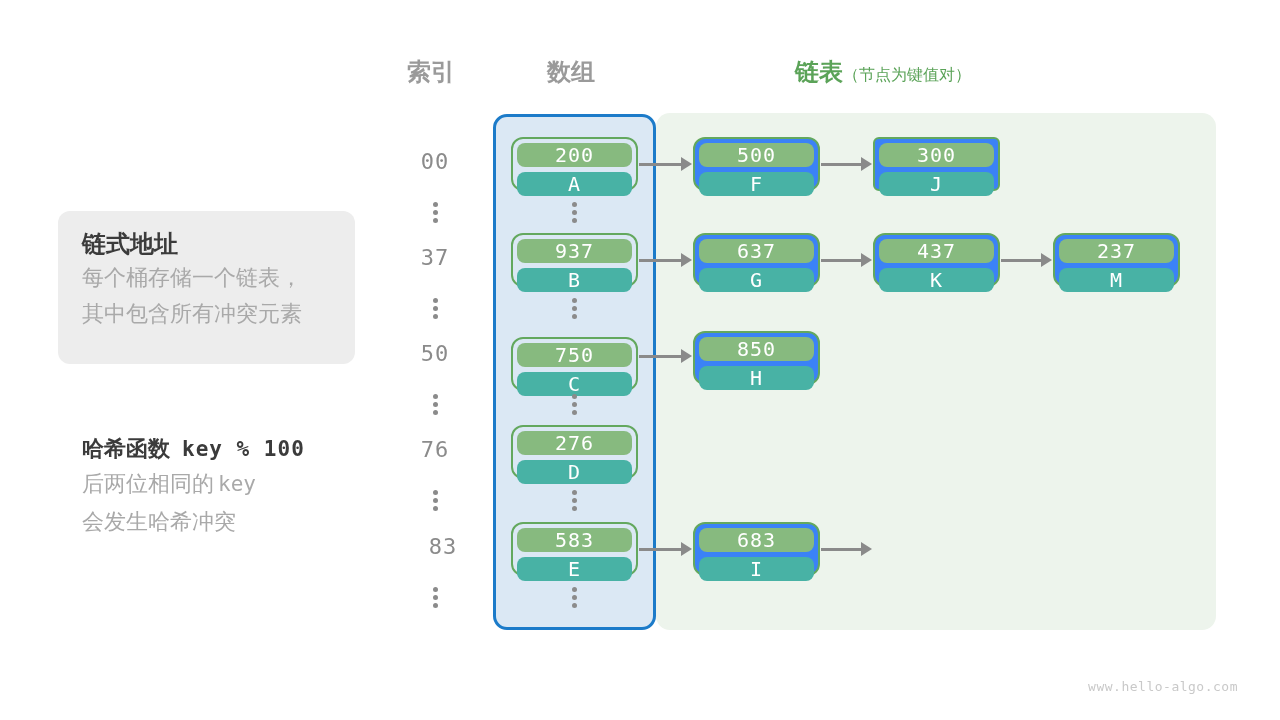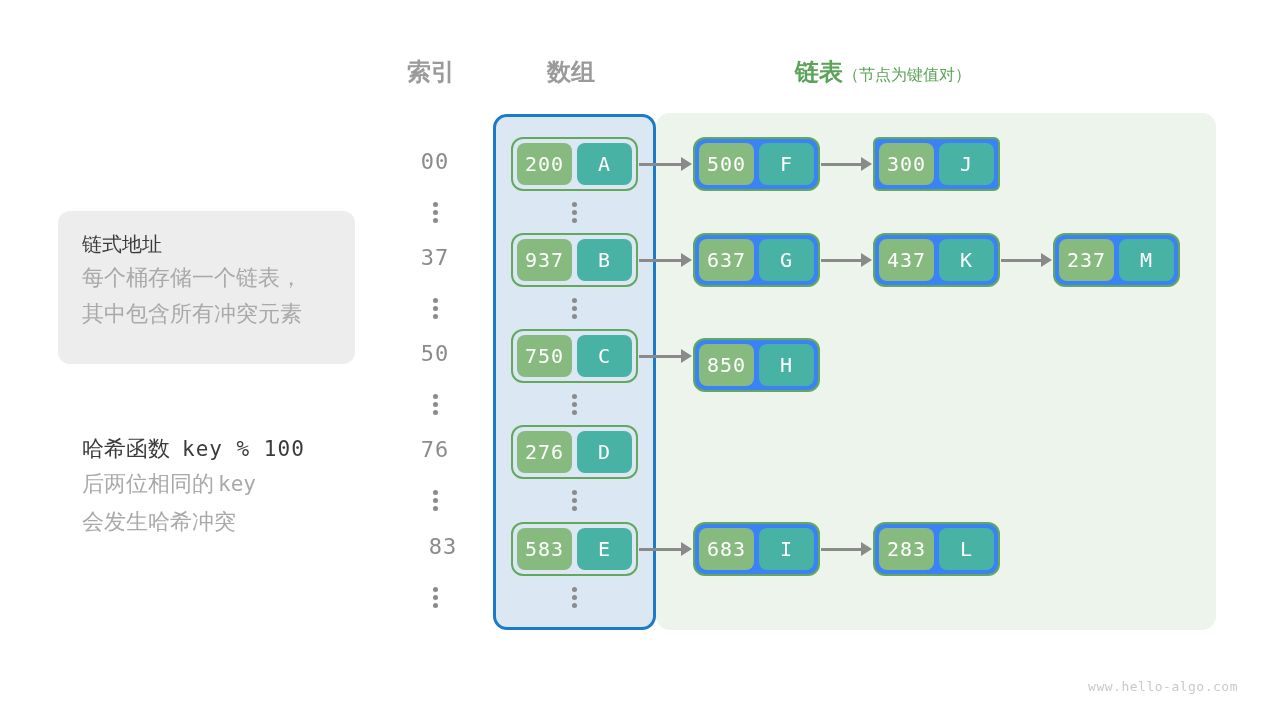--- a/index.html
+++ b/index.html
@@ -12,46 +12,46 @@
   
   .hdr{position:absolute;font-size:24px;font-weight:700;color:var(--header-gray);white-space:nowrap;z-index:3;}
   .hdr-index{left:407px;top:56px;}
   .hdr-array{left:547px;top:56px;}
   .hdr-list{left:795px;top:56px;color:var(--header-green);}
   .hdr-list-note{font-weight:400;font-size:16px;}
 
   
   .info-card{position:absolute;left:58px;top:211px;width:297px;height:153px;box-sizing:border-box;
     background:var(--card-fill);border-radius:12px;padding:17px 24px;z-index:3;}
-  .info-title{font-size:20px;font-weight:400;color:var(--text-dark);line-height:32px;}
+  .info-title{font-size:24px;font-weight:700;color:var(--text-dark);line-height:32px;}
   .info-line{font-size:22px;color:var(--text-gray);line-height:36px;}
   .info-line:first-of-type{margin-top:6px;}
 
   
   .hash-note{position:absolute;left:82px;top:433px;z-index:3;}
-  .hash-title{font-size:22px;font-weight:400;color:var(--text-dark);line-height:32px;white-space:nowrap;}
+  .hash-title{font-size:22px;font-weight:700;color:var(--text-dark);line-height:32px;white-space:nowrap;}
   .hash-title .code{font-size:21px;margin-left:12px;letter-spacing:1px;}
   .hash-line{font-size:22px;color:var(--text-gray);line-height:37px;white-space:nowrap;}
   .hash-line:first-of-type{margin-top:7px;}
   .hash-line .code{font-size:21px;margin-left:4px;}
 
   
   .list-bg{position:absolute;left:656px;top:113px;width:560px;height:517px;
     background:var(--list-fill);border-radius:14px;z-index:0;}
   .array-box{position:absolute;left:493px;top:114px;width:163px;height:516px;box-sizing:border-box;
     background:var(--array-fill);border:3px solid var(--array-border);border-radius:14px;z-index:1;}
 
   
   #nodes-layer{position:absolute;left:0;top:0;width:1280px;height:627px;z-index:2;}
 
   .idx{position:absolute;width:90px;text-align:center;font-family:"DejaVu Sans Mono",monospace;
     font-size:22px;color:var(--index-gray);letter-spacing:1px;}
 
   .node{position:absolute;width:127px;height:54px;box-sizing:border-box;display:flex;gap:5px;padding:4px;
-    border:2px solid var(--node-border);border-radius:12px;background:transparent;}
+    border:2px solid var(--node-border);border-radius:12px;background:transparent;flex-direction:column;}
   .node.chain{background:#3b82f6;}
   .kv{flex:1;border-radius:8px;display:flex;align-items:center;justify-content:center;color:#fff;
     font-family:"DejaVu Sans Mono",monospace;font-size:20px;letter-spacing:1px;}
   .kv.key{background:var(--key-green);}
   .kv.val{background:var(--val-teal);}
 
   .arrow{position:absolute;height:14px;}
   .arrow::before{content:"";position:absolute;left:0;right:9px;top:5.5px;height:3px;background:var(--arrow-gray);}
   .arrow::after{content:"";position:absolute;right:0;top:0;width:0;height:0;
     border-left:11px solid var(--arrow-gray);border-top:7px solid transparent;border-bottom:7px solid transparent;}
@@ -142,26 +142,26 @@
         <div class="dot"></div>
         <div class="dot"></div>
         <div class="dot"></div>
       </div>
       <div class="dots" style="left: 572px; top: 298px;">
         <div class="dot"></div>
         <div class="dot"></div>
         <div class="dot"></div>
       </div>
       <div class="idx" style="left: 390px; top: 341px;">50</div>
-      <div class="node" style="left: 511px; top: 329px;">
+      <div class="node" style="left: 511px; top: 337px;">
         <div class="kv key">750</div>
         <div class="kv val">C</div>
       </div>
       <div class="arrow" style="left: 639px; top: 349px; width: 53px;"></div>
-      <div class="node chain" style="left: 693px; top: 338px;">
+      <div class="node chain" style="left: 693px; top: 331px;">
         <div class="kv key">850</div>
         <div class="kv val">H</div>
       </div>
       <div class="dots" style="left: 432.5px; top: 394px;">
         <div class="dot"></div>
         <div class="dot"></div>
         <div class="dot"></div>
       </div>
       <div class="dots" style="left: 572px; top: 394px;">
         <div class="dot"></div>
@@ -187,24 +187,20 @@
       <div class="node" style="left: 511px; top: 522px;">
         <div class="kv key">583</div>
         <div class="kv val">E</div>
       </div>
       <div class="arrow" style="left: 639px; top: 542px; width: 53px;"></div>
       <div class="node chain" style="left: 693px; top: 522px;">
         <div class="kv key">683</div>
         <div class="kv val">I</div>
       </div>
       <div class="arrow" style="left: 821px; top: 542px; width: 51px;"></div>
-      <div class="node chain" style="left: 873px; top: 522px;">
-        <div class="kv key">283</div>
-        <div class="kv val">L</div>
-      </div>
       <div class="dots" style="left: 432.5px; top: 587px;">
         <div class="dot"></div>
         <div class="dot"></div>
         <div class="dot"></div>
       </div>
       <div class="dots" style="left: 572px; top: 587px;">
         <div class="dot"></div>
         <div class="dot"></div>
         <div class="dot"></div>
       </div>

